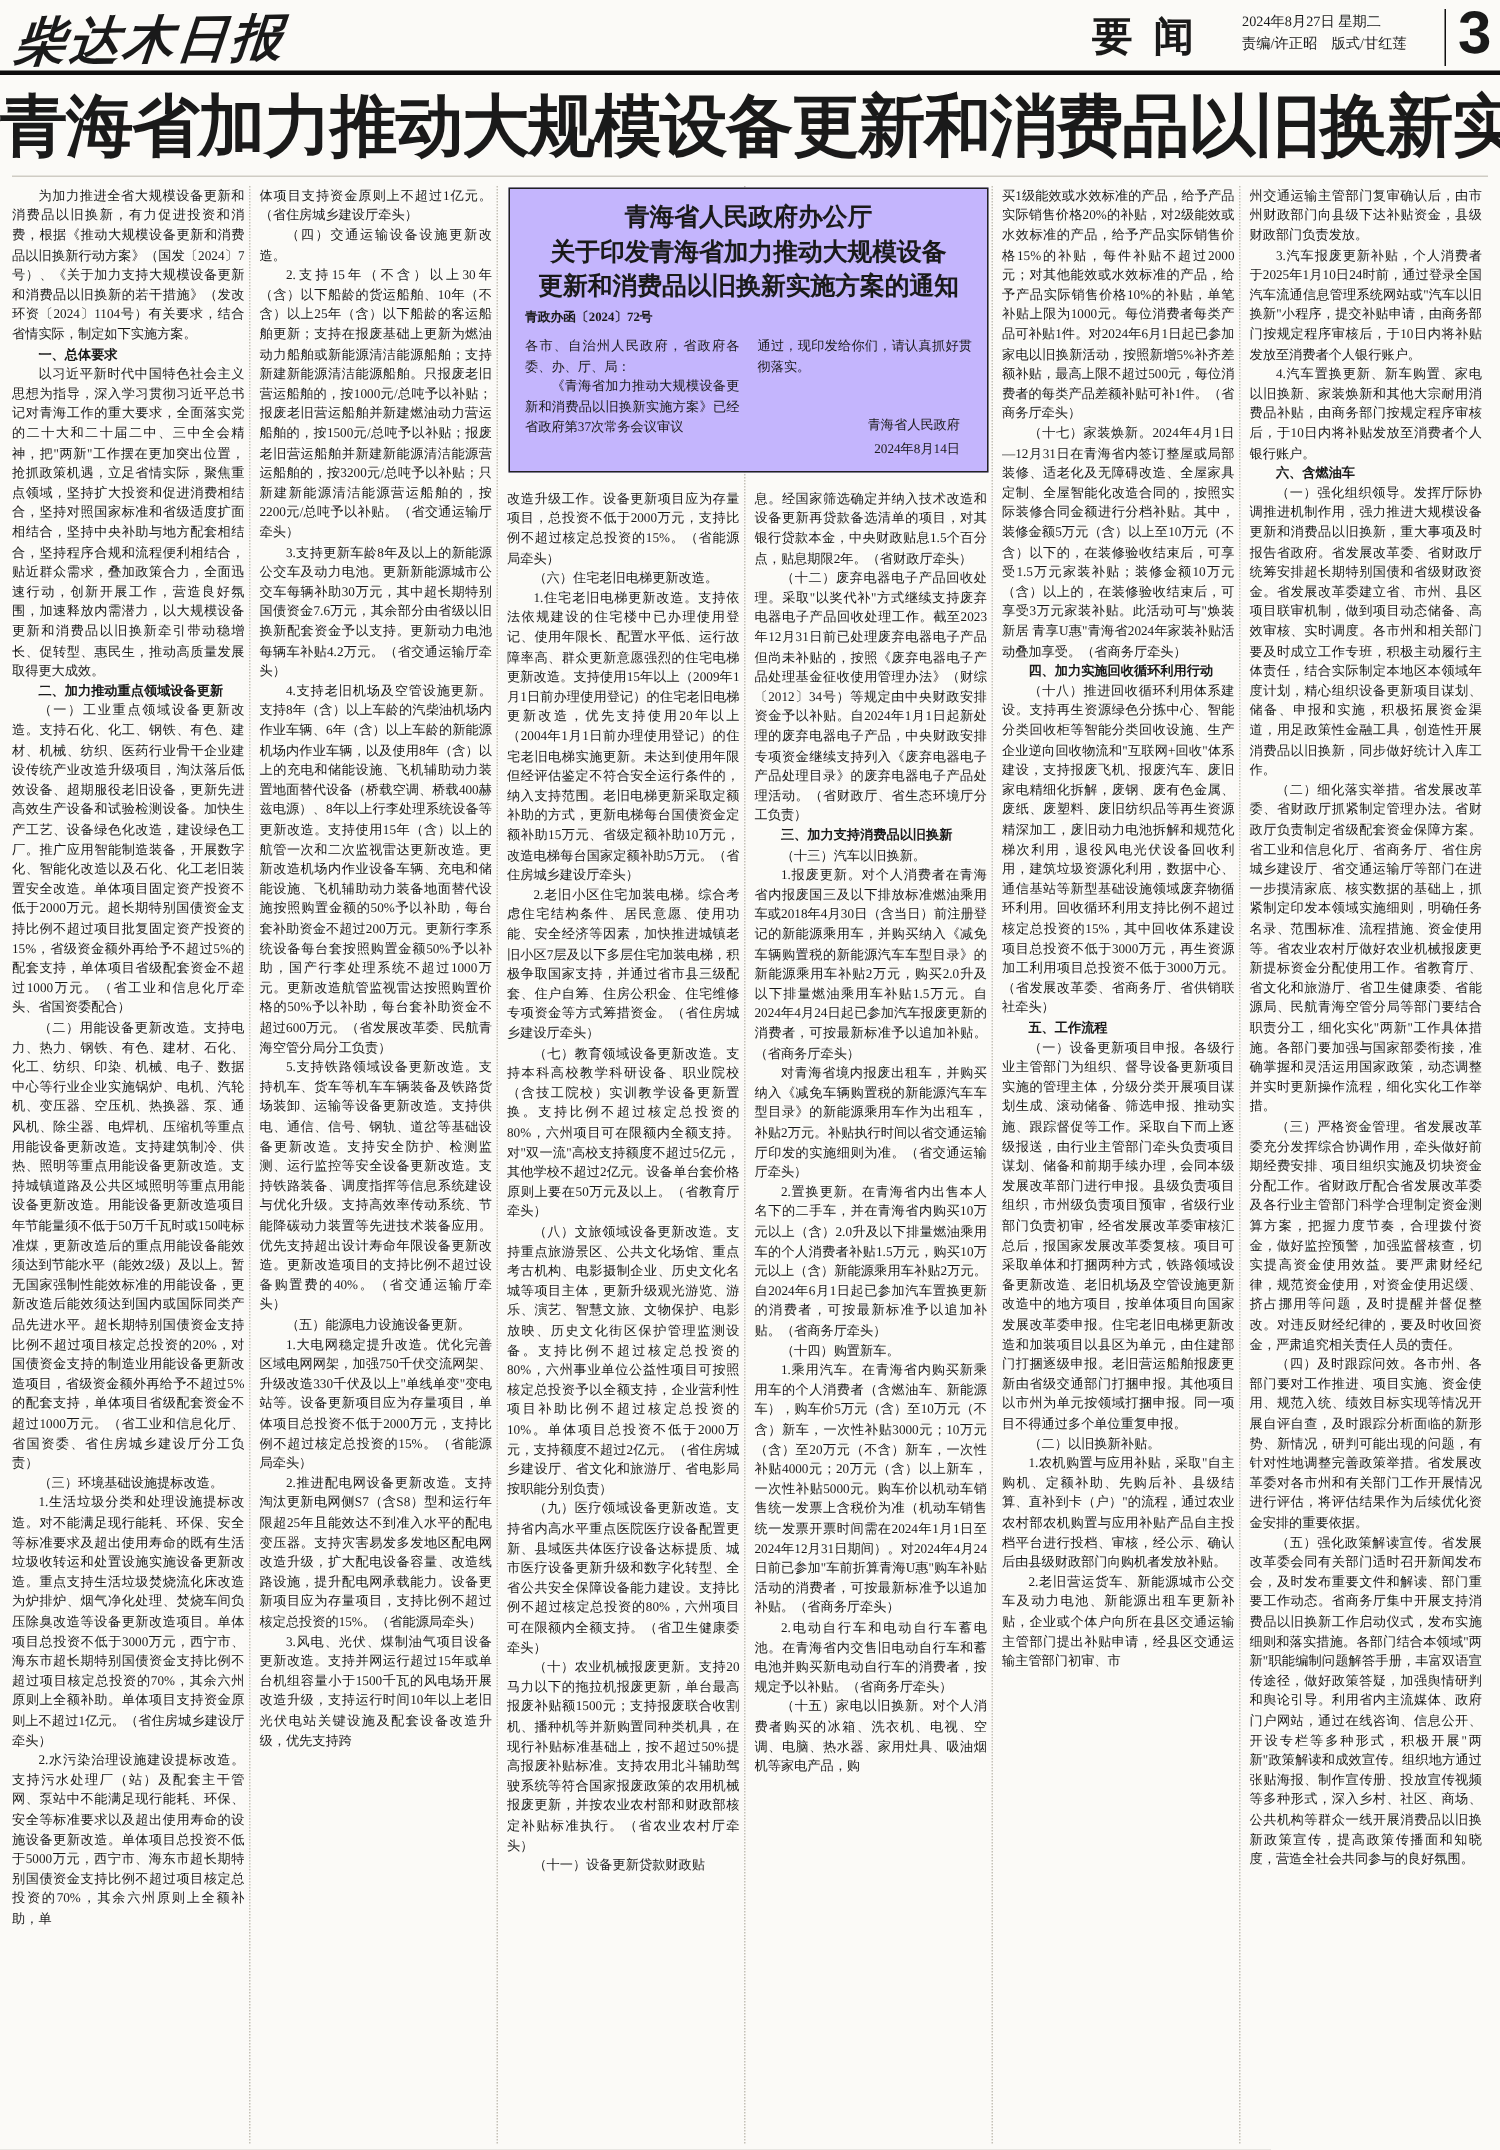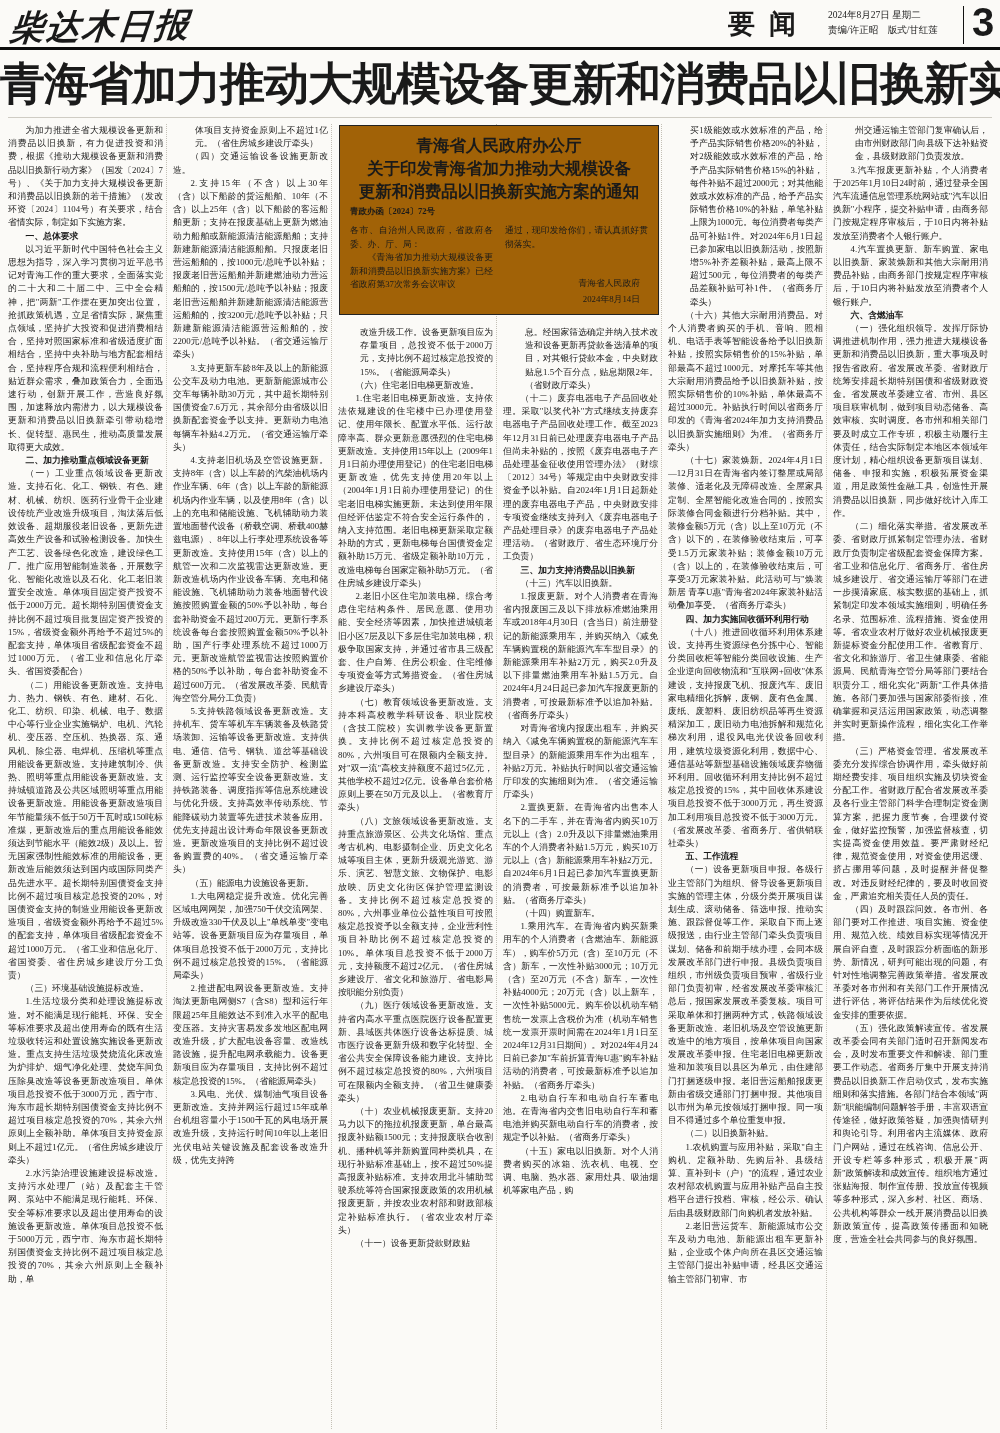--- a/index.html
+++ b/index.html
@@ -24,25 +24,25 @@
   .headline-rule{position:absolute;left:8px;top:117px;width:984px;height:1px;background:#cfccc4;}
   
   .content{position:absolute;left:0;top:122px;width:1000px;height:1311px;}
   .col{position:absolute;top:2px;width:155px;height:1305px;overflow:hidden;text-align:justify;}
   .col{font-size:8.8px;line-height:13.2px;}
   .col:not(.last)::after{content:"";position:absolute;top:0;right:-6px;height:100%;}
   .c1{left:8px;}  .c2{left:173px;} .c3{left:338px;padding-top:202px;height:1103px;}
   .c4{left:503px;padding-top:202px;height:1103px;} .c5{left:668px;} .c6{left:833px;}
   .vsep{position:absolute;top:2px;width:0;height:1305px;border-left:1px dotted #c4c0b6;}
   .para{margin:0;text-indent:2em;}
-  .para.noindent{text-indent:0;margin-left:22px;}
+  .para.noindent{text-indent:0;}
   .sec-head{font-weight:bold;font-family:"Liberation Sans",sans-serif;}
   
   .notice{position:absolute;left:339px;top:3px;width:320px;height:190px;border:1px solid #222;
-          background:#a16207;box-sizing:border-box;padding:8px 10px 6px;}
+          background:#c4b5fd;box-sizing:border-box;padding:8px 10px 6px;}
   .notice-title{text-align:center;font-weight:900;font-family:"Liberation Sans",sans-serif;
                 font-size:16.5px;line-height:23px;}
   .notice-docnum{text-align:left;font-size:8.5px;margin-top:3px;font-weight:bold;}
   .notice-cols{display:flex;gap:12px;margin-top:6px;font-size:8.8px;line-height:13.5px;text-align:justify;}
   .notice-cols>div{flex:1;}
   .n-body{text-indent:2em;margin:0;}
   .n-salut{margin:0;}
   .n-sign{text-align:right;margin:26px 8px 0 0;}
   .n-date{text-align:right;margin:2px 8px 0 0;}
 </style>
@@ -115,21 +115,20 @@
         <p class="para">1.报废更新。对个人消费者在青海省内报废国三及以下排放标准燃油乘用车或2018年4月30日（含当日）前注册登记的新能源乘用车，并购买纳入《减免车辆购置税的新能源汽车车型目录》的新能源乘用车补贴2万元，购买2.0升及以下排量燃油乘用车补贴1.5万元。自2024年4月24日起已参加汽车报废更新的消费者，可按最新标准予以追加补贴。（省商务厅牵头）</p>
         <p class="para">对青海省境内报废出租车，并购买纳入《减免车辆购置税的新能源汽车车型目录》的新能源乘用车作为出租车，补贴2万元。补贴执行时间以省交通运输厅印发的实施细则为准。（省交通运输厅牵头）</p>
         <p class="para">2.置换更新。在青海省内出售本人名下的二手车，并在青海省内购买10万元以上（含）2.0升及以下排量燃油乘用车的个人消费者补贴1.5万元，购买10万元以上（含）新能源乘用车补贴2万元。自2024年6月1日起已参加汽车置换更新的消费者，可按最新标准予以追加补贴。（省商务厅牵头）</p>
         <p class="para">（十四）购置新车。</p>
         <p class="para">1.乘用汽车。在青海省内购买新乘用车的个人消费者（含燃油车、新能源车），购车价5万元（含）至10万元（不含）新车，一次性补贴3000元；10万元（含）至20万元（不含）新车，一次性补贴4000元；20万元（含）以上新车，一次性补贴5000元。购车价以机动车销售统一发票上含税价为准（机动车销售统一发票开票时间需在2024年1月1日至2024年12月31日期间）。对2024年4月24日前已参加"车前折算青海U惠"购车补贴活动的消费者，可按最新标准予以追加补贴。（省商务厅牵头）</p>
         <p class="para">2.电动自行车和电动自行车蓄电池。在青海省内交售旧电动自行车和蓄电池并购买新电动自行车的消费者，按规定予以补贴。（省商务厅牵头）</p>
         <p class="para">（十五）家电以旧换新。对个人消费者购买的冰箱、洗衣机、电视、空调、电脑、热水器、家用灶具、吸油烟机等家电产品，购</p>
       </div>
     <div class="col c5">
         <p class="para noindent">买1级能效或水效标准的产品，给予产品实际销售价格20%的补贴，对2级能效或水效标准的产品，给予产品实际销售价格15%的补贴，每件补贴不超过2000元；对其他能效或水效标准的产品，给予产品实际销售价格10%的补贴，单笔补贴上限为1000元。每位消费者每类产品可补贴1件。对2024年6月1日起已参加家电以旧换新活动，按照新增5%补齐差额补贴，最高上限不超过500元，每位消费者的每类产品差额补贴可补1件。（省商务厅牵头）</p>
-        <p class="para">（十六）其他大宗耐用消费品。对个人消费者购买的手机、音响、照相机、电话手表等智能设备给予以旧换新补贴，按照实际销售价的15%补贴，单部最高不超过1000元。对摩托车等其他大宗耐用消费品给予以旧换新补贴，按照实际销售价的10%补贴，单体最高不超过3000元。补贴执行时间以省商务厅印发的《青海省2024年加力支持消费品以旧换新实施细则》为准。（省商务厅牵头）</p>
         <p class="para">（十七）家装焕新。2024年4月1日—12月31日在青海省内签订整屋或局部装修、适老化及无障碍改造、全屋家具定制、全屋智能化改造合同的，按照实际装修合同金额进行分档补贴。其中，装修金额5万元（含）以上至10万元（不含）以下的，在装修验收结束后，可享受1.5万元家装补贴；装修金额10万元（含）以上的，在装修验收结束后，可享受3万元家装补贴。此活动可与"焕装新居 青享U惠"青海省2024年家装补贴活动叠加享受。（省商务厅牵头）</p>
         <p class="para sec-head">四、加力实施回收循环利用行动</p>
         <p class="para">（十八）推进回收循环利用体系建设。支持再生资源绿色分拣中心、智能分类回收柜等智能分类回收设施、生产企业逆向回收物流和"互联网+回收"体系建设，支持报废飞机、报废汽车、废旧家电精细化拆解，废钢、废有色金属、废纸、废塑料、废旧纺织品等再生资源精深加工，废旧动力电池拆解和规范化梯次利用，退役风电光伏设备回收利用，建筑垃圾资源化利用，数据中心、通信基站等新型基础设施领域废弃物循环利用。回收循环利用支持比例不超过核定总投资的15%，其中回收体系建设项目总投资不低于3000万元，再生资源加工利用项目总投资不低于3000万元。（省发展改革委、省商务厅、省供销联社牵头）</p>
         <p class="para sec-head">五、工作流程</p>
         <p class="para">（一）设备更新项目申报。各级行业主管部门为组织、督导设备更新项目实施的管理主体，分级分类开展项目谋划生成、滚动储备、筛选申报、推动实施、跟踪督促等工作。采取自下而上逐级报送，由行业主管部门牵头负责项目谋划、储备和前期手续办理，会同本级发展改革部门进行申报。县级负责项目组织，市州级负责项目预审，省级行业部门负责初审，经省发展改革委审核汇总后，报国家发展改革委复核。项目可采取单体和打捆两种方式，铁路领域设备更新改造、老旧机场及空管设施更新改造中的地方项目，按单体项目向国家发展改革委申报。住宅老旧电梯更新改造和加装项目以县区为单元，由住建部门打捆逐级申报。老旧营运船舶报废更新由省级交通部门打捆申报。其他项目以市州为单元按领域打捆申报。同一项目不得通过多个单位重复申报。</p>
         <p class="para">（二）以旧换新补贴。</p>
         <p class="para">1.农机购置与应用补贴，采取"自主购机、定额补助、先购后补、县级结算、直补到卡（户）"的流程，通过农业农村部农机购置与应用补贴产品自主投档平台进行投档、审核，经公示、确认后由县级财政部门向购机者发放补贴。</p>
         <p class="para">2.老旧营运货车、新能源城市公交车及动力电池、新能源出租车更新补贴，企业或个体户向所在县区交通运输主管部门提出补贴申请，经县区交通运输主管部门初审、市</p>
       </div>
     <div class="col c6 last">

